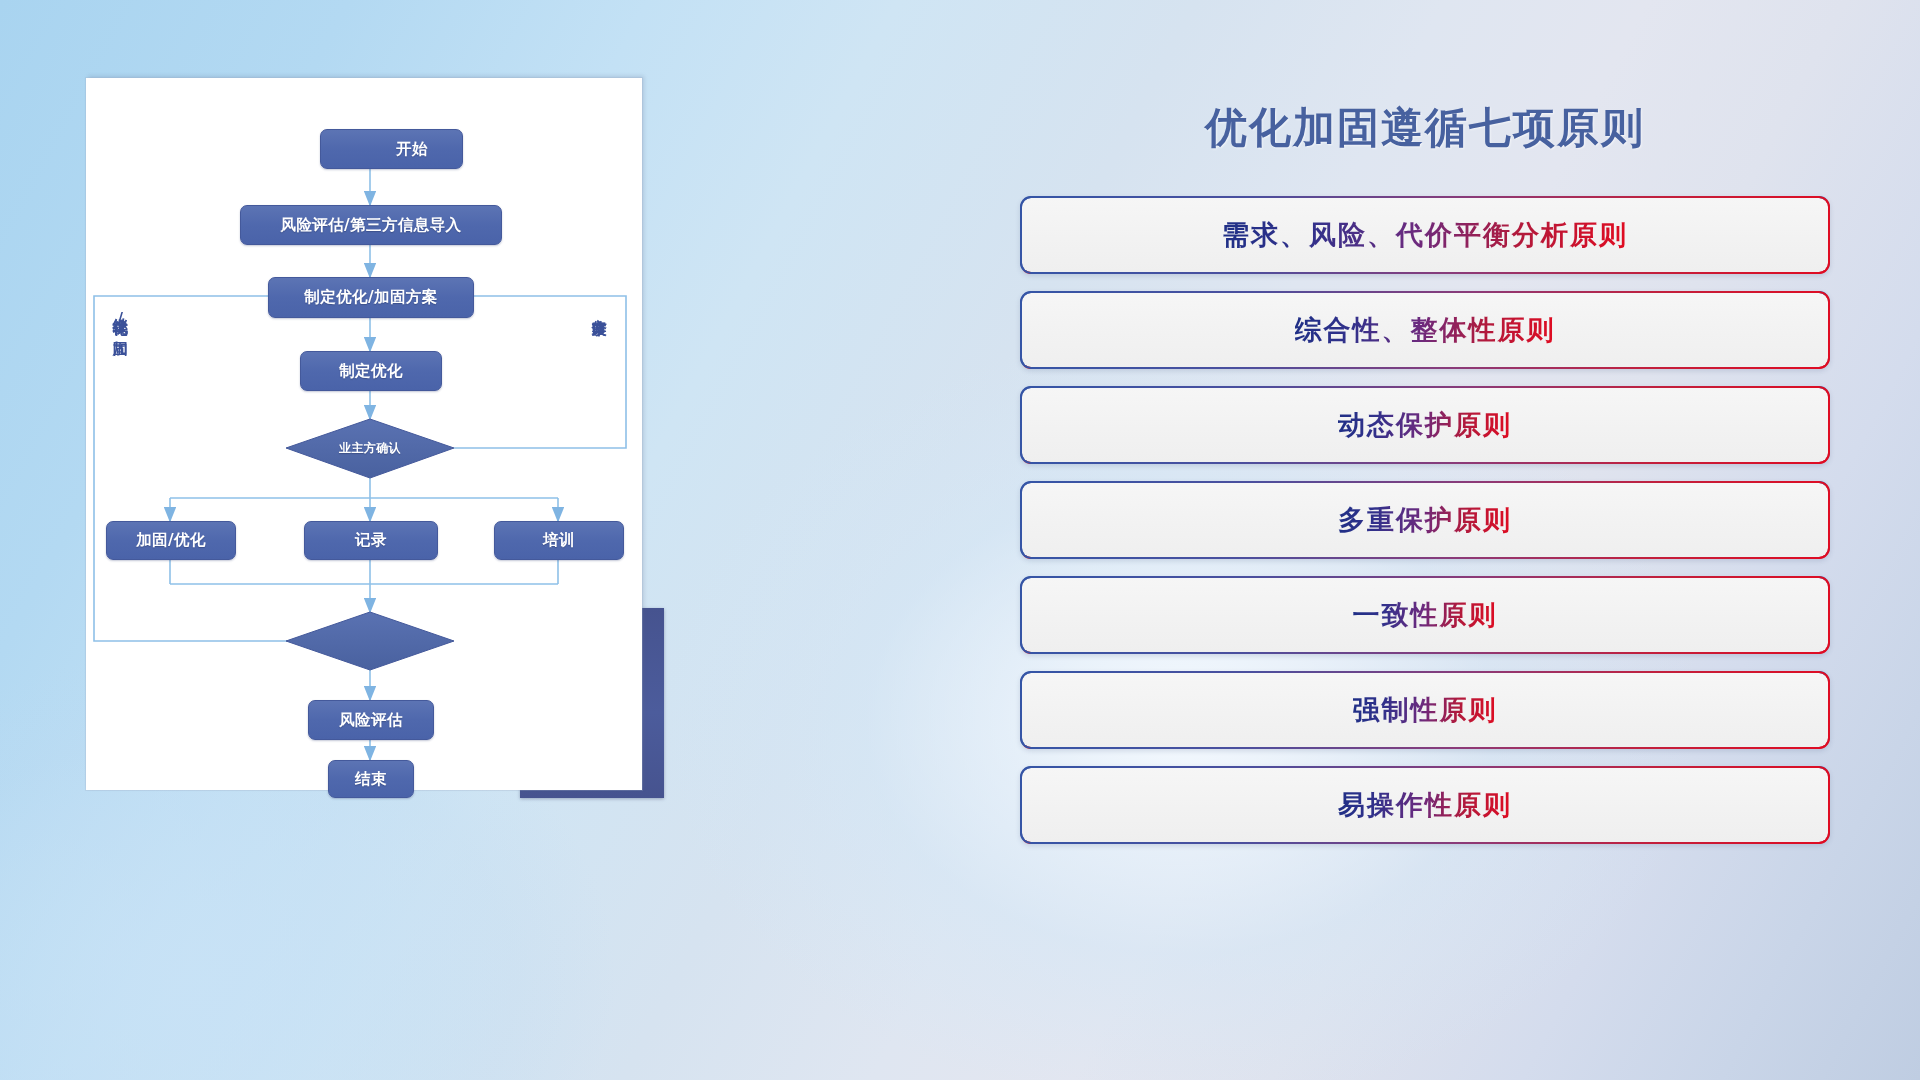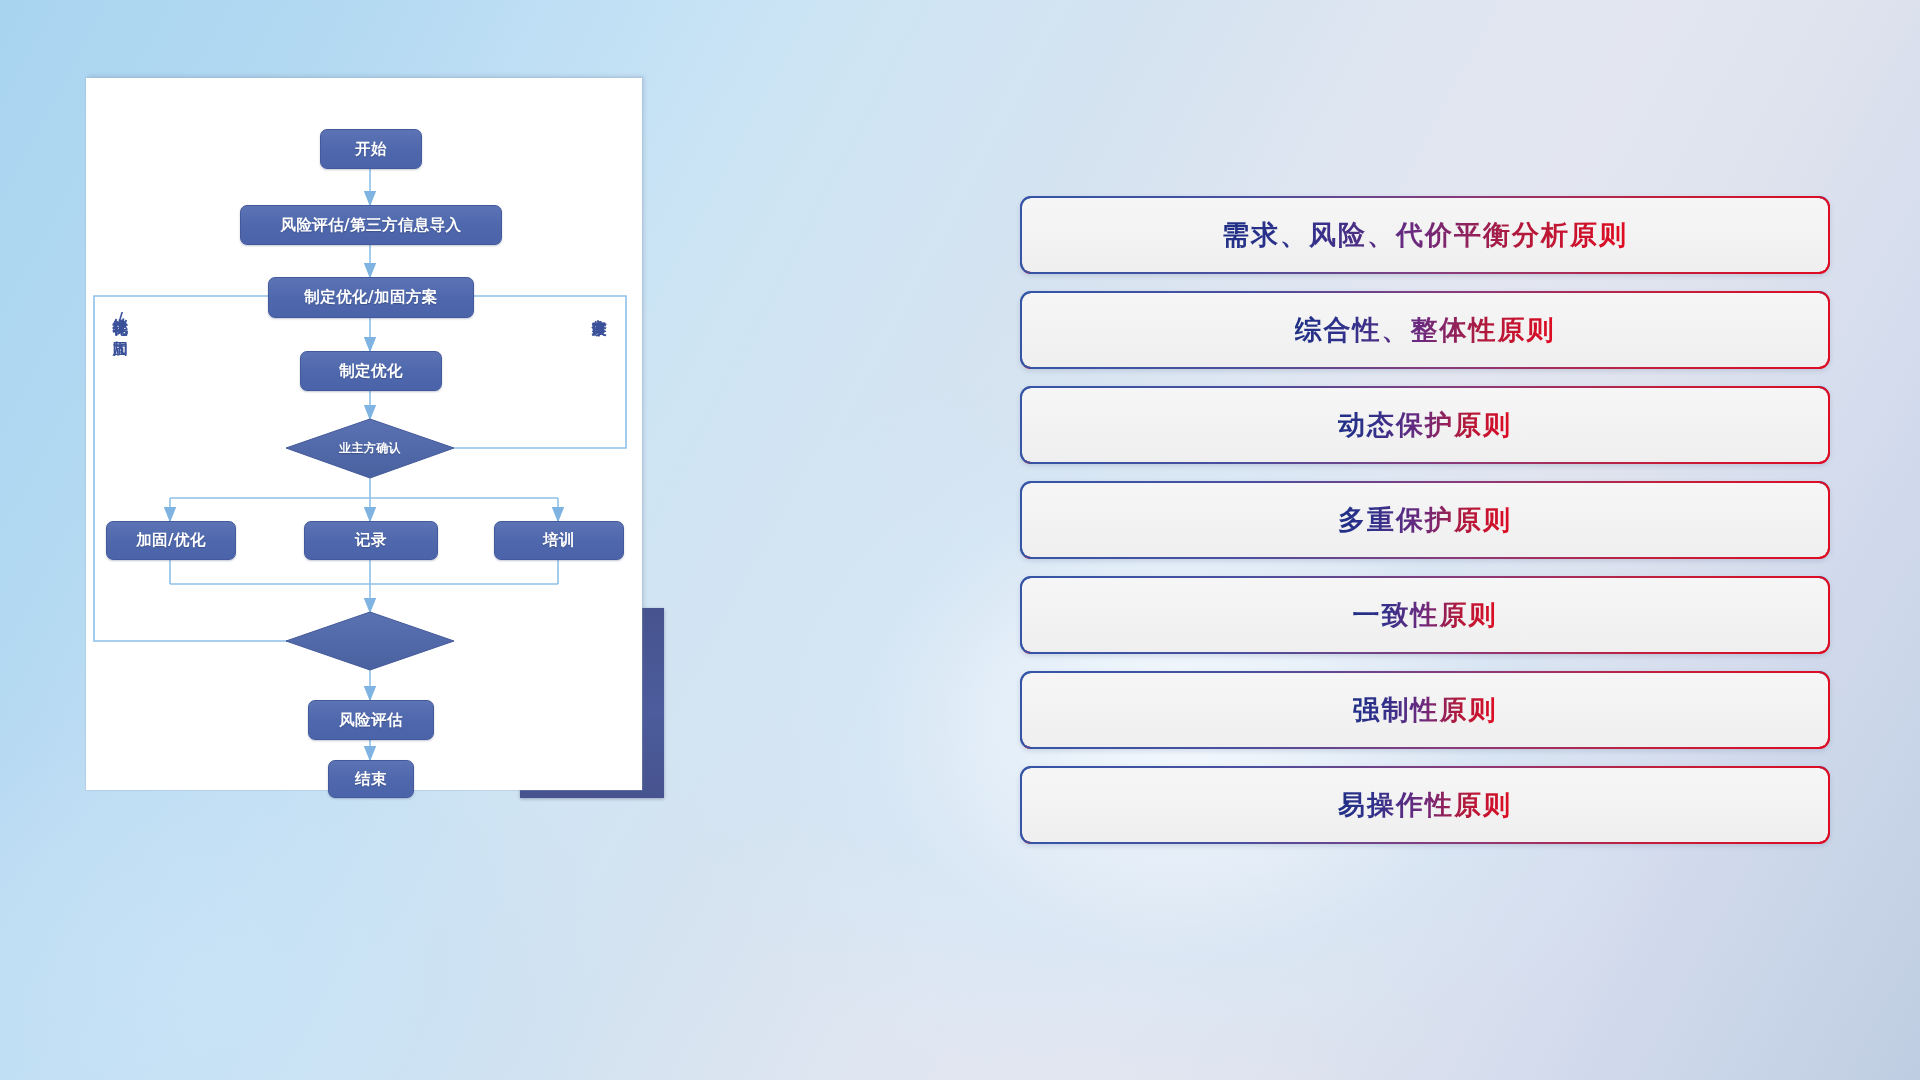--- a/index.html
+++ b/index.html
@@ -233,21 +233,21 @@
           <path d="M284,660 L284,682" marker-end="url(#ah)"></path>
         </g>
 
         <polygon points="284,341 368,370 284,400 200,370" fill="url(#dgrad)" stroke="#44599b" stroke-width="1"></polygon>
         <polygon points="284,534 368,563 284,592 200,563" fill="url(#dgrad)" stroke="#44599b" stroke-width="1"></polygon>
       </svg>
 
       <div class="vlabel" style="left:26px; top:228px;">继续优化/加固</div>
       <div class="vlabel" style="left:505px; top:228px;">方案修改</div>
 
-      <div class="fnode" style="left:234px; top:51px; width:100px; height:38px;">开始</div>
+      <div class="fnode" style="left:234px; top:51px; width:100px; height:38px;padding-left:41px;">开始</div>
 
       <div class="fnode" style="left:182px; top:199px; width:204px; height:39px;">制定优化/加固方案</div>
 
       <div class="fnode" style="left:154px; top:127px; width:260px; height:38px;">风险评估/第三方信息导入</div>
 
       <div class="fnode" style="left:214px; top:273px; width:140px; height:38px;">制定优化</div>
 
       <div class="fdia-label" style="left:200px; top:341px; width:168px; height:59px;">业主方确认</div>
 
       <div class="fnode" style="left:20px; top:443px; width:128px; height:37px;">加固/优化</div>
@@ -259,20 +259,21 @@
 
       <div class="fnode" style="left:222px; top:622px; width:124px; height:38px;">风险评估</div>
 
       <div class="fnode" style="left:242px; top:682px; width:84px; height:36px;">结束</div>
 
     </div>
   </div>
 
   <div id="right-panel">
 
+    <div id="panel-title">优化加固遵循七项原则</div>
 
     <div id="bars">
 
       <div class="bar">
         <span class="bar-text">需求、风险、代价平衡分析原则</span>
       </div>
 
       <div class="bar">
         <span class="bar-text">综合性、整体性原则</span>
       </div>

